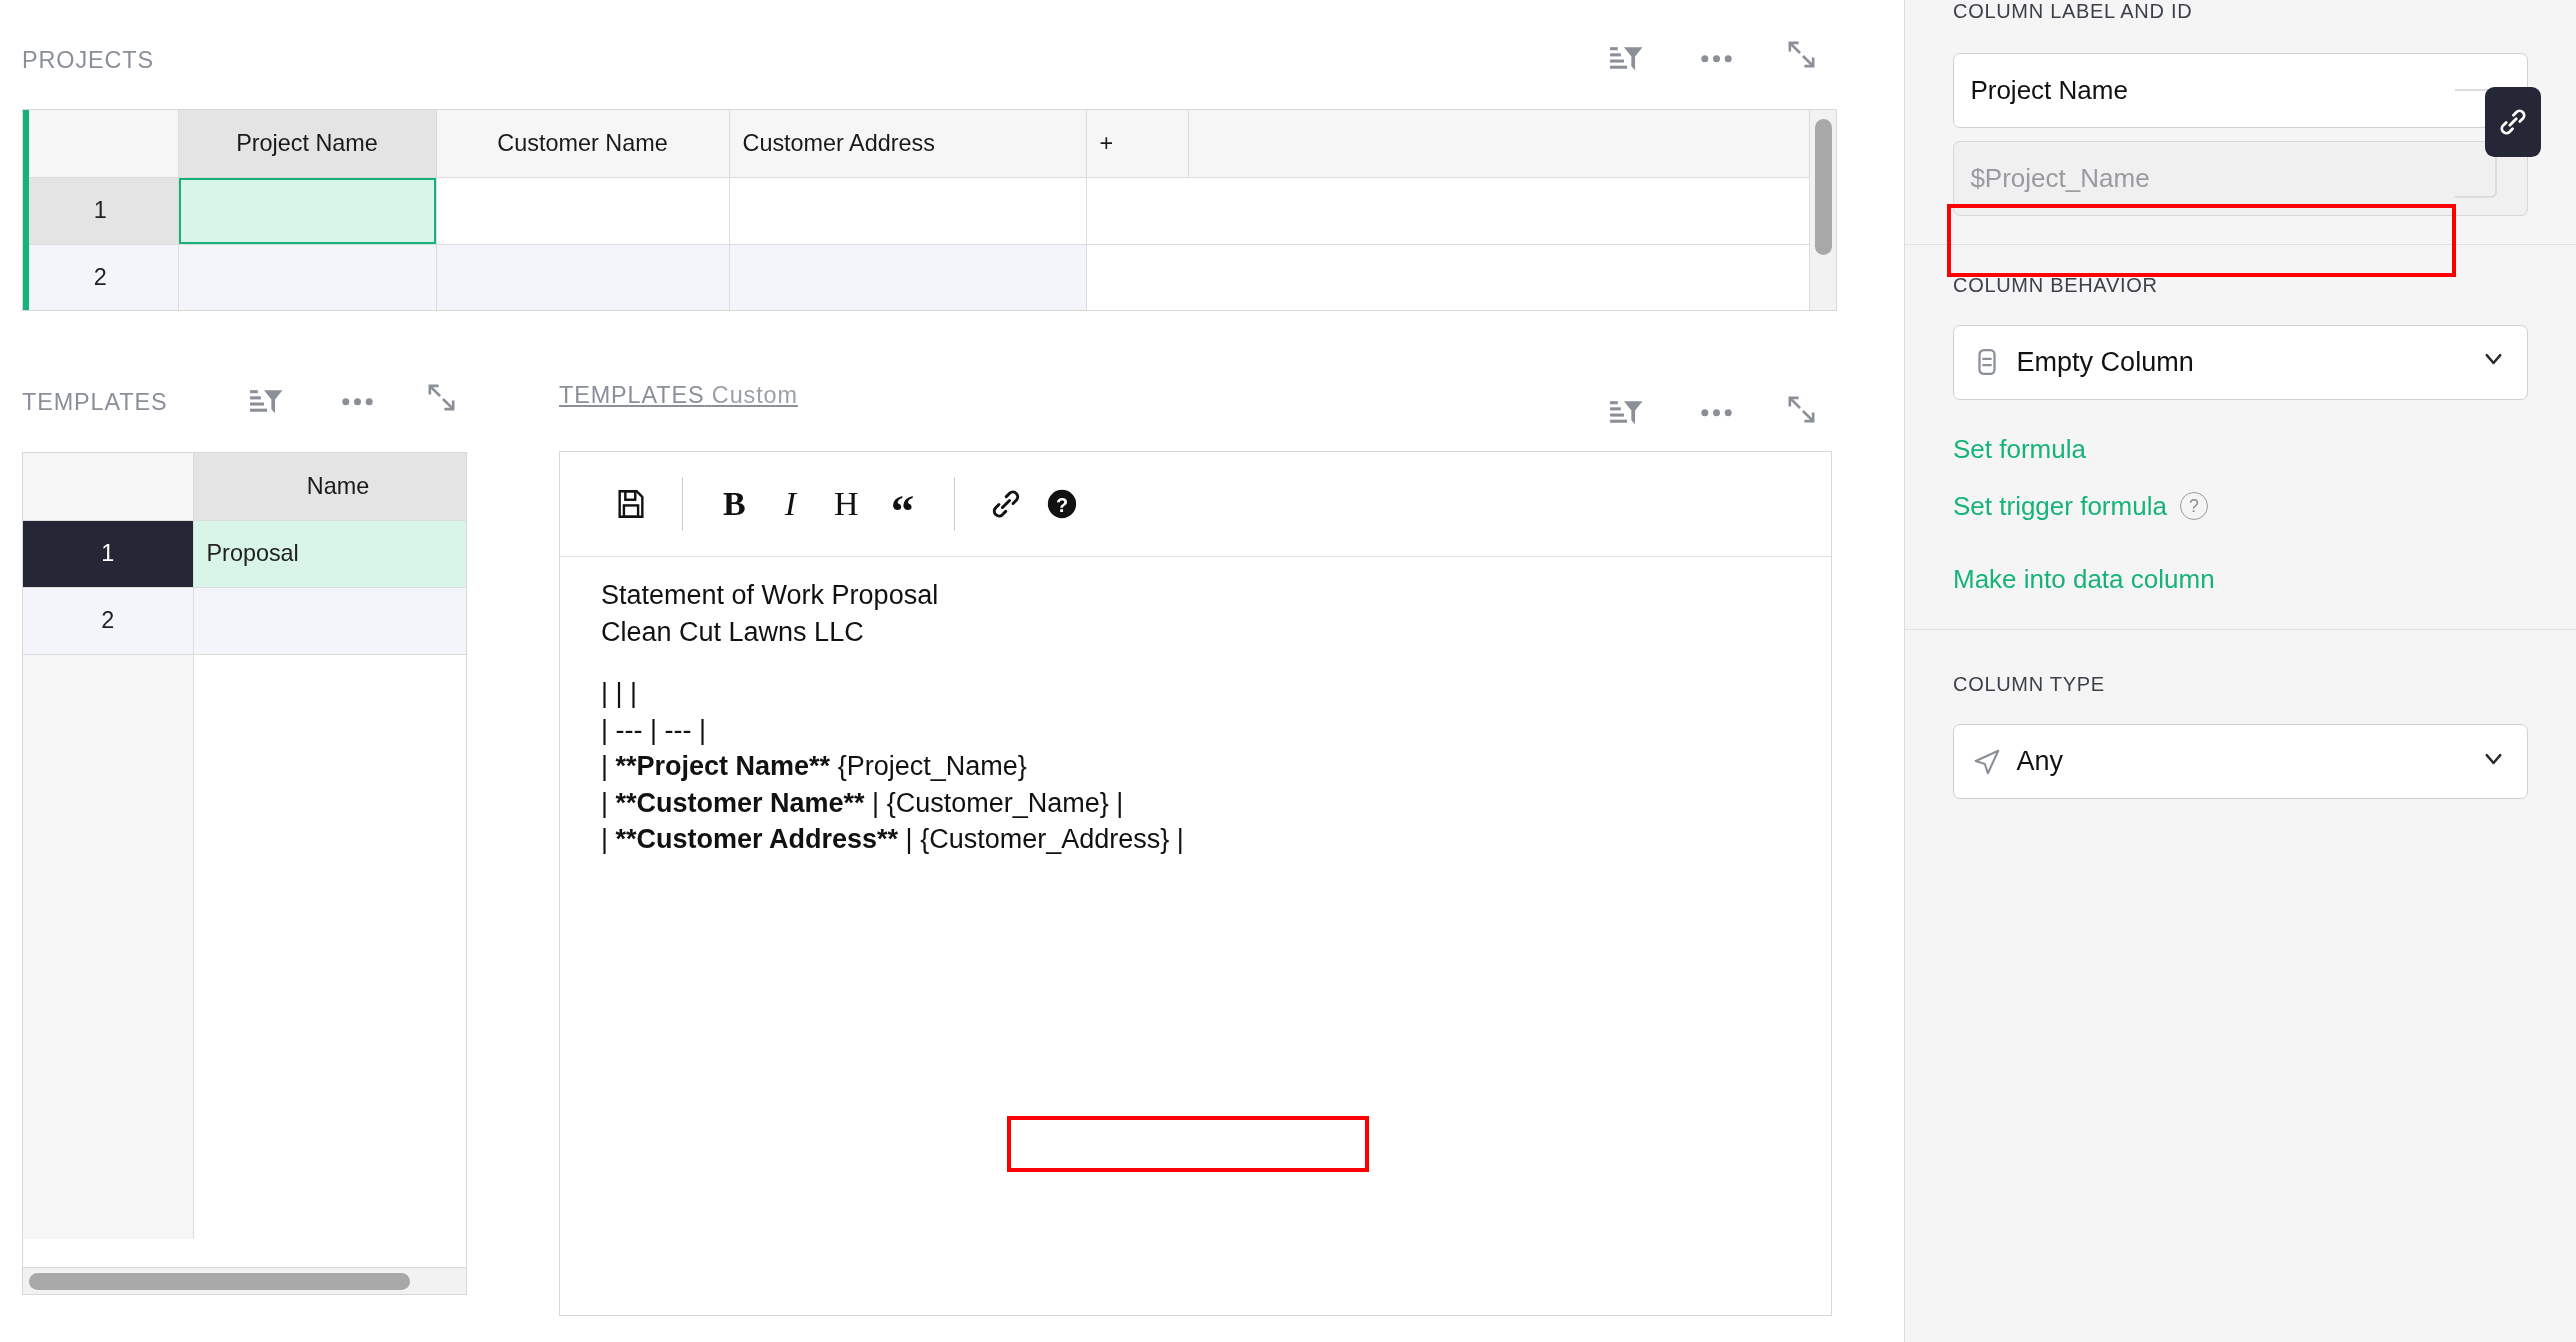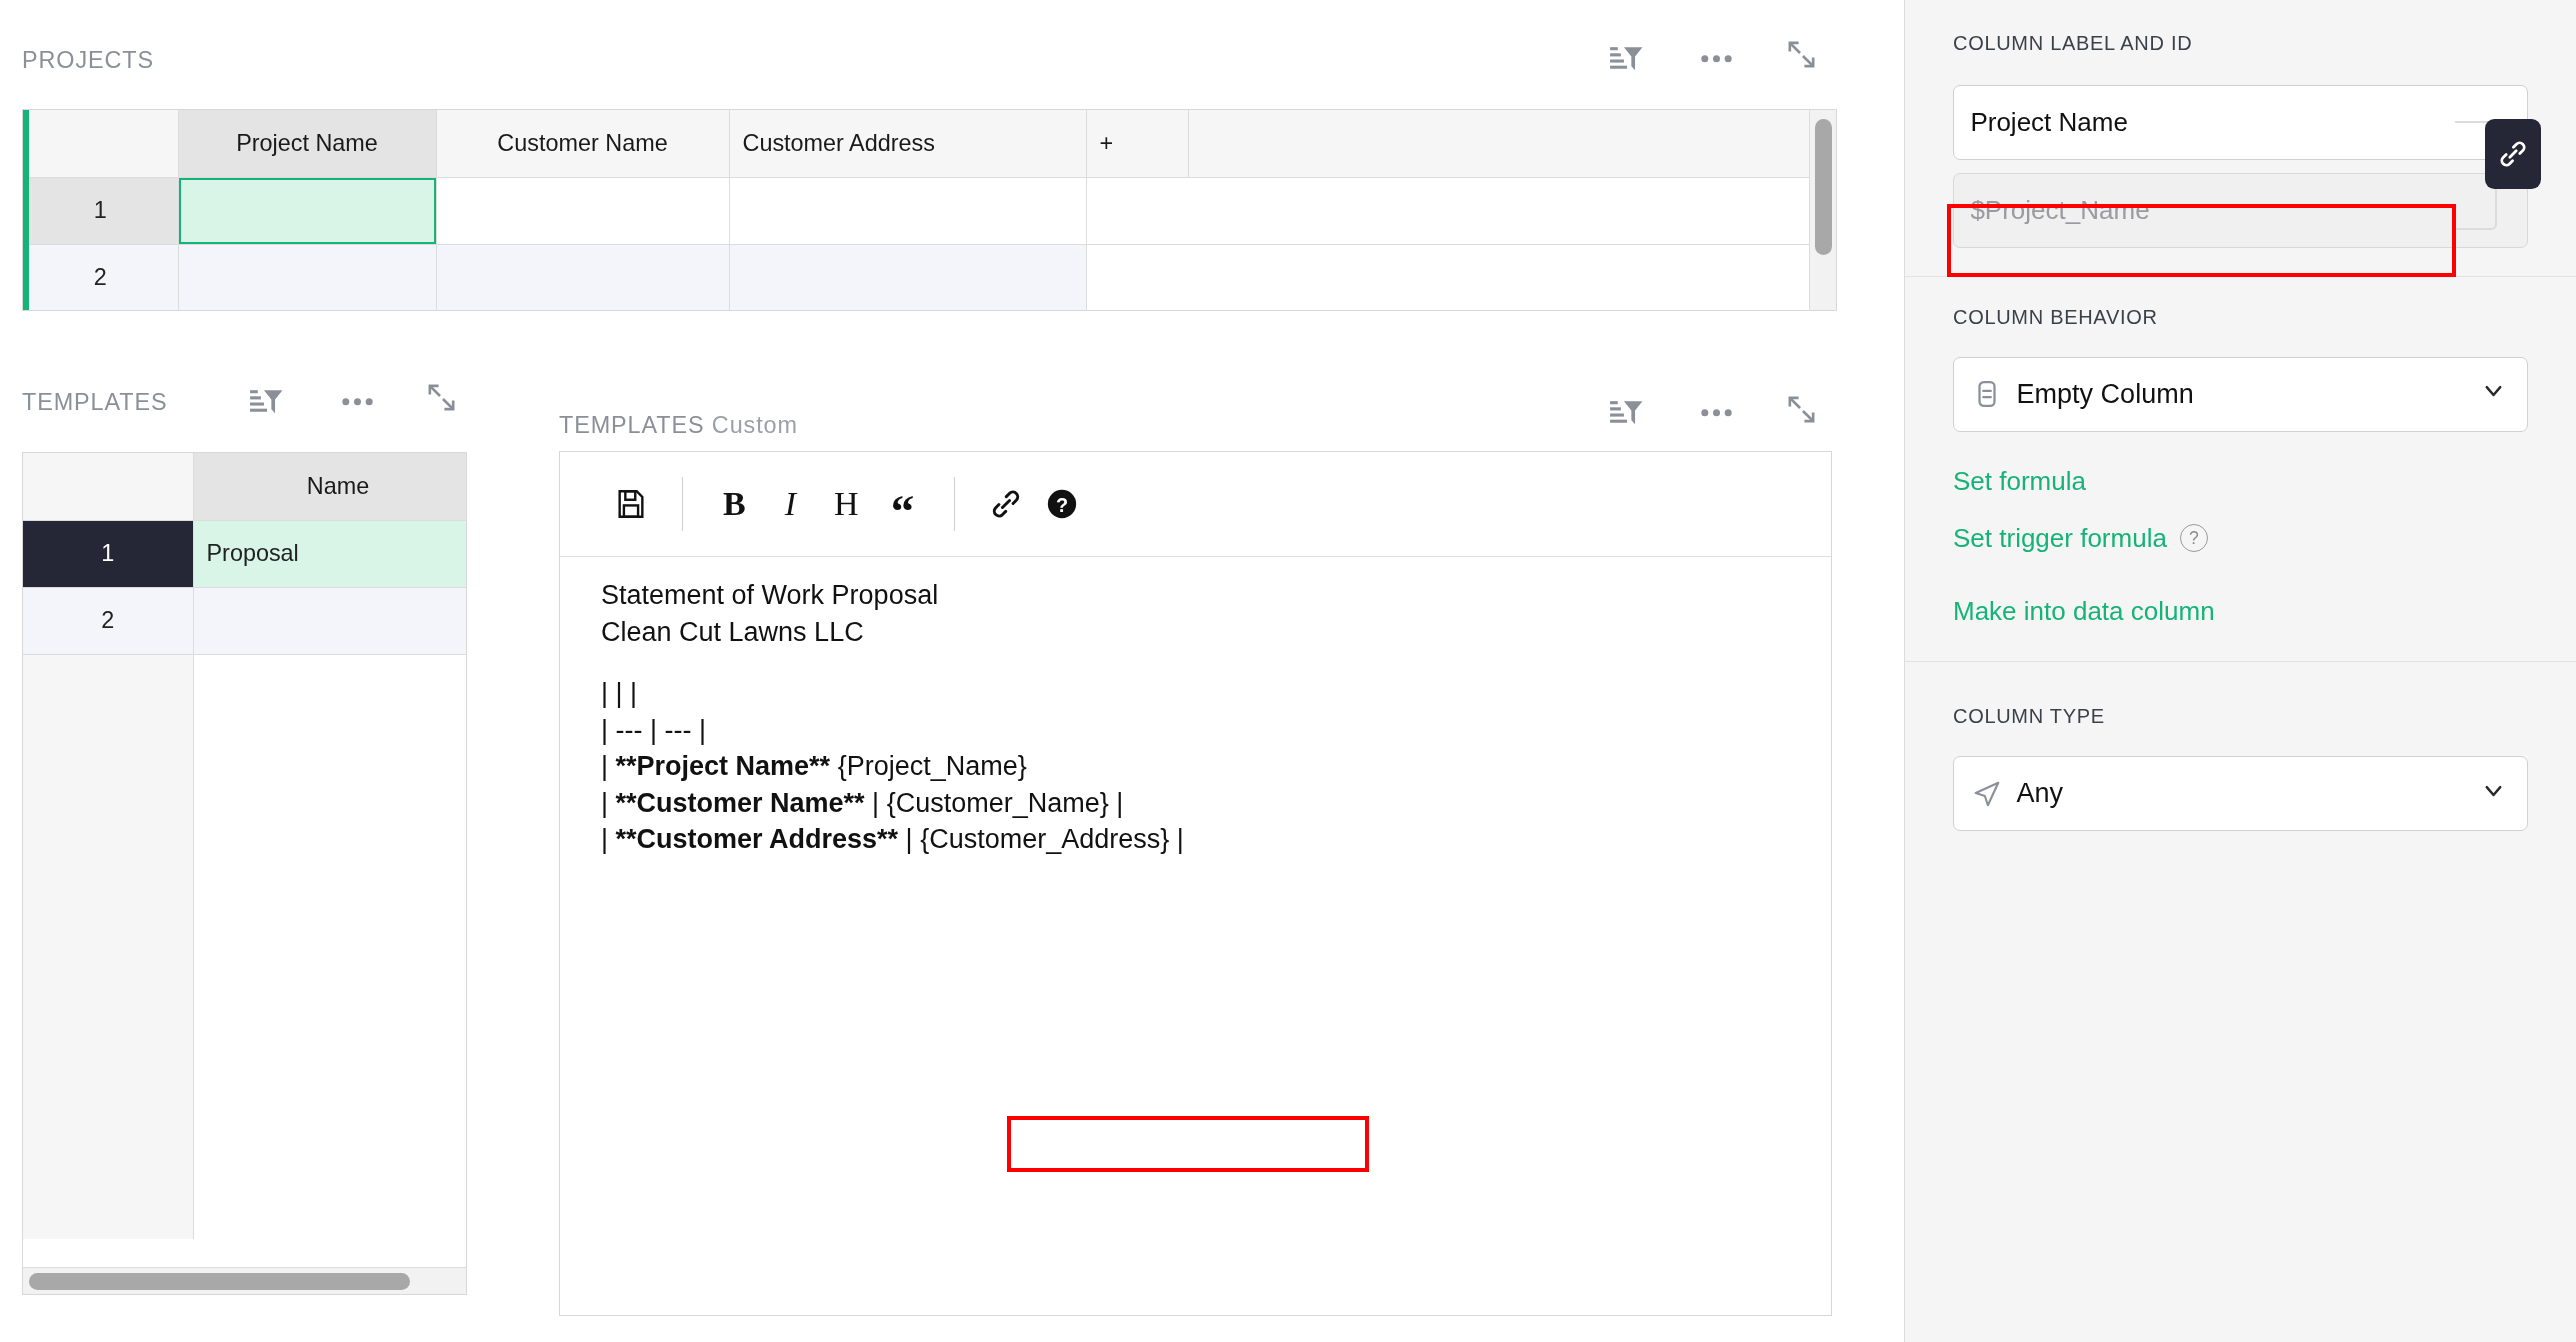--- a/index.html
+++ b/index.html
@@ -69,21 +69,21 @@
   .hscroll-thumb { position:absolute; left:5.9px; top:5.3px; width:381px; height:17px; background:#a8a8a8; border-radius:9.4px; }
 
   
   #templates-title { left:22px; top:389px; }
   #templates-grid { left:22px; top:452px; width:445px; height:843px; }
   #templates-grid .grid-table td, #templates-grid .grid-table th { height:67px; }
   #templates-grid .rownum { width:170px; }
   .cell-green { background:#d9f5e7 !important; }
 
   
-  #tplcustom-title { left:559px; top:412px; }
+  #tplcustom-title { left:559px; top:382px;text-decoration:underline; }
 
   #editor-card {
     position:absolute; left:559px; top:451px; width:1273px; height:865px;
     border:0.6px solid #d8d8d8; background:#fff;
   }
   .editor-toolbar {
     height:105px; border-bottom:0.6px solid #e0e0e0;
     display:flex; align-items:center; padding-left:43px; gap:0;
   }
   .tb-btn {
@@ -395,21 +395,21 @@
         </div>
       </div>
     </div>
 
     <div class="red-box" id="redbox-template"></div>
 
   </div>
 
   <div class="rightpanel">
 
-    <div class="rp-section" style="padding-top:32px; padding-bottom:28px;">
+    <div class="rp-section" style="padding-bottom:28px;">
       <div class="rp-label">COLUMN LABEL AND ID</div>
 
       <div style="position:relative; margin-top:30px;">
         
         <div class="bracket" style="left:502px; top:36px; width:42px; height:109px; border-color:#dcdcdc;"></div>
 
         <input class="rp-input" value="Project Name" style="">
 
         <div style="height:13px;"></div>
 

